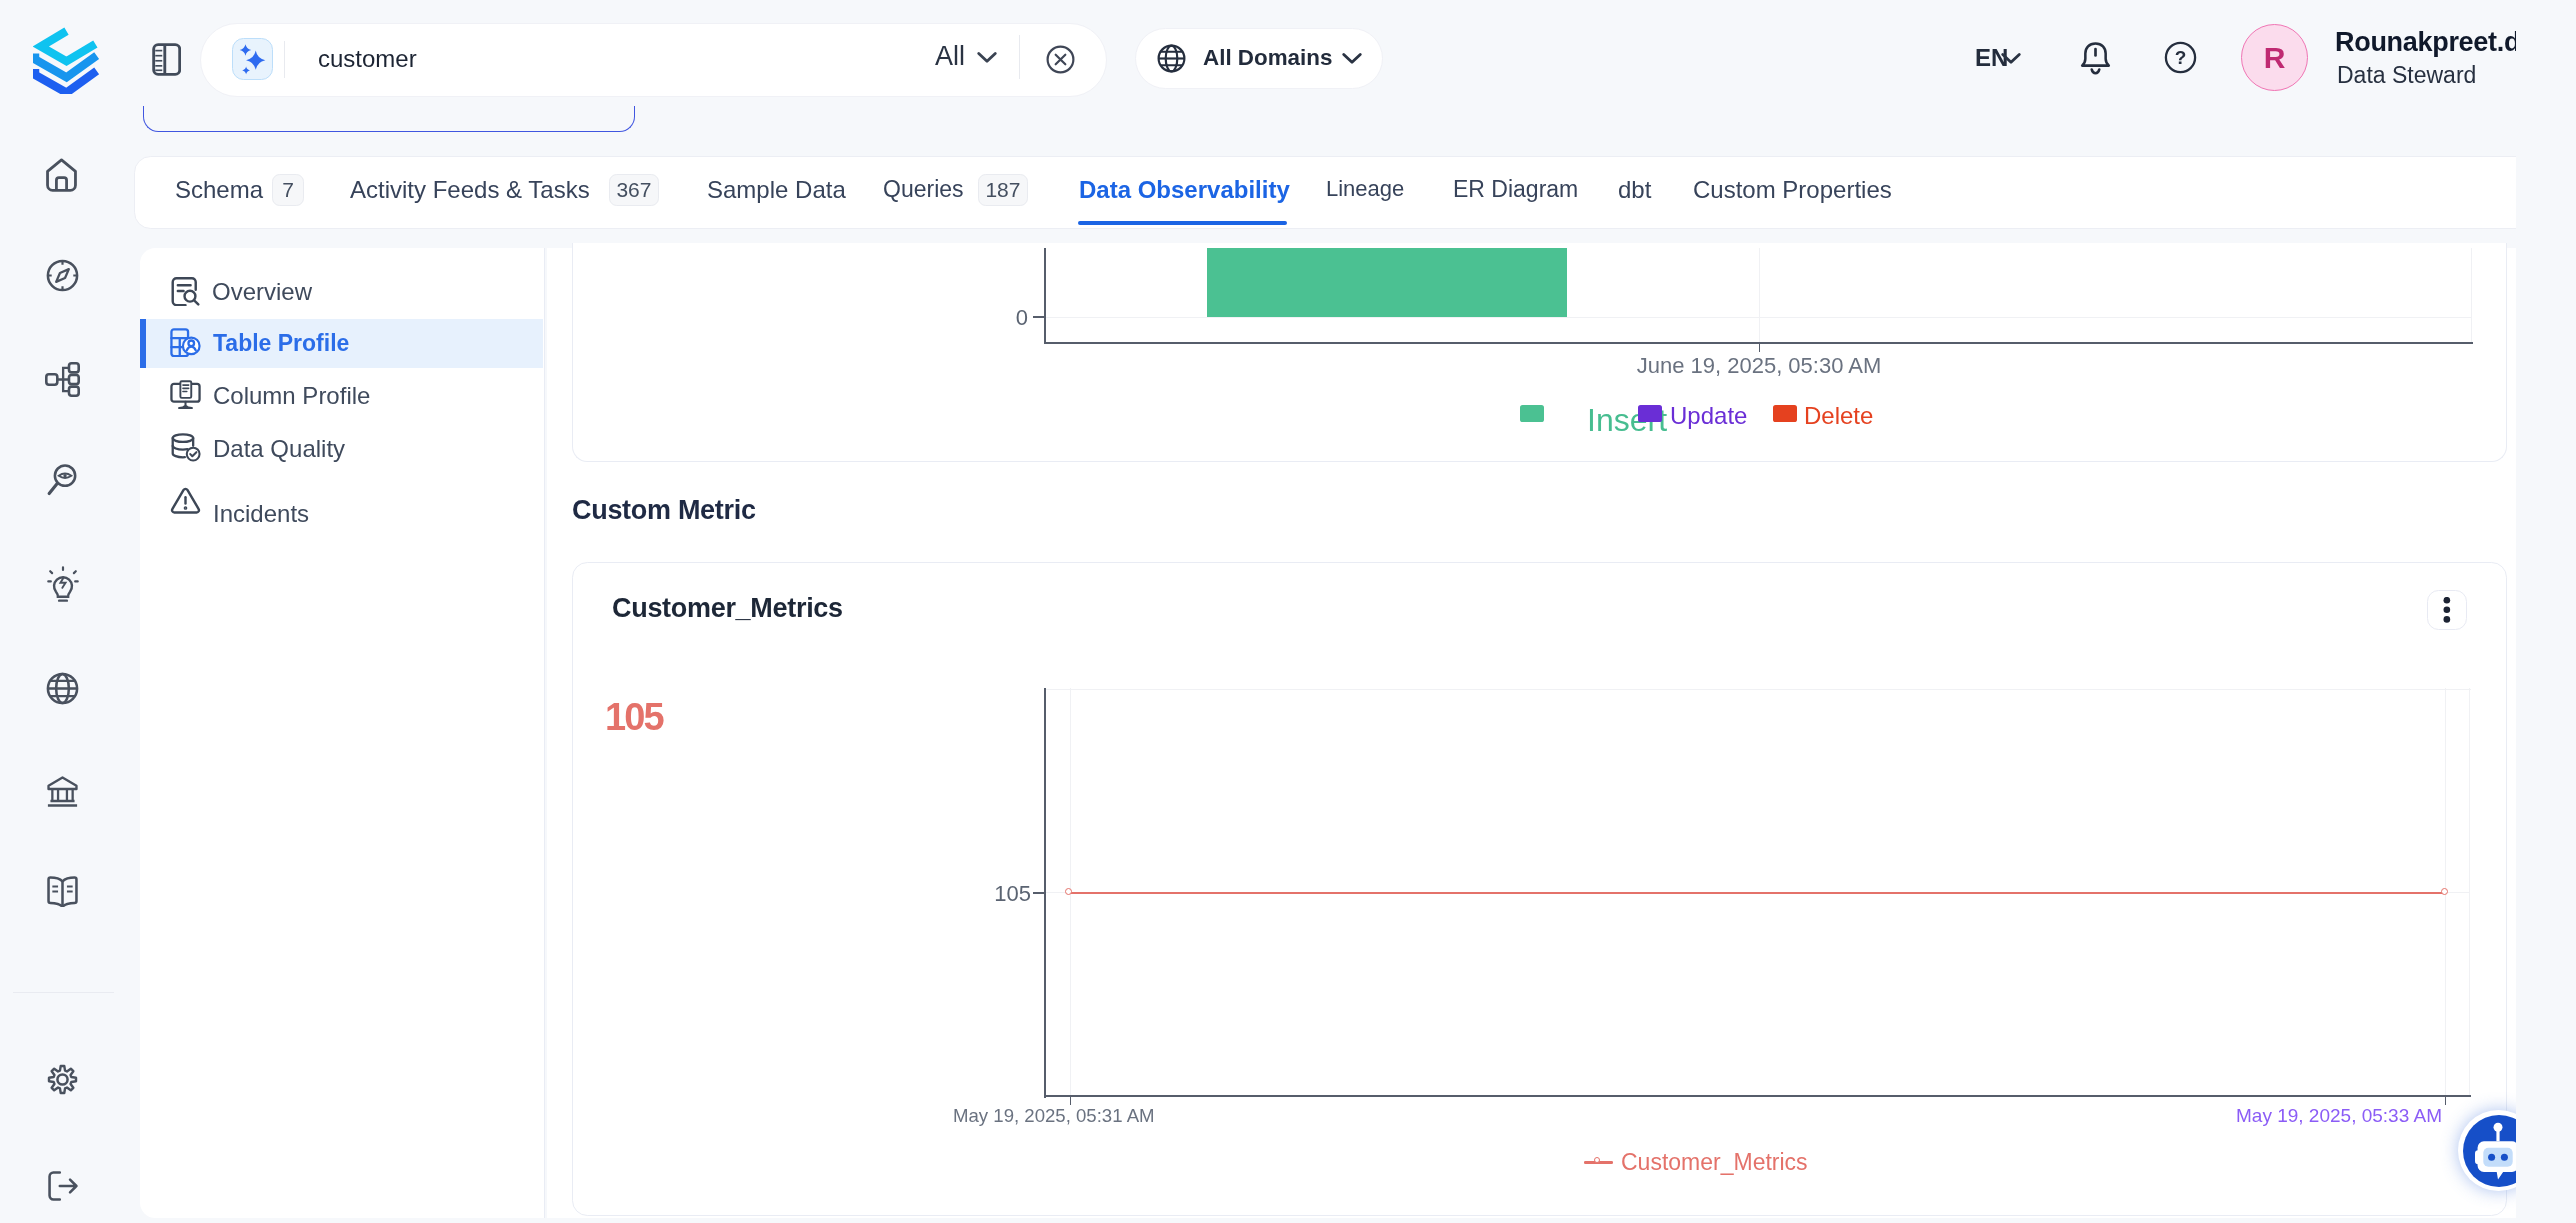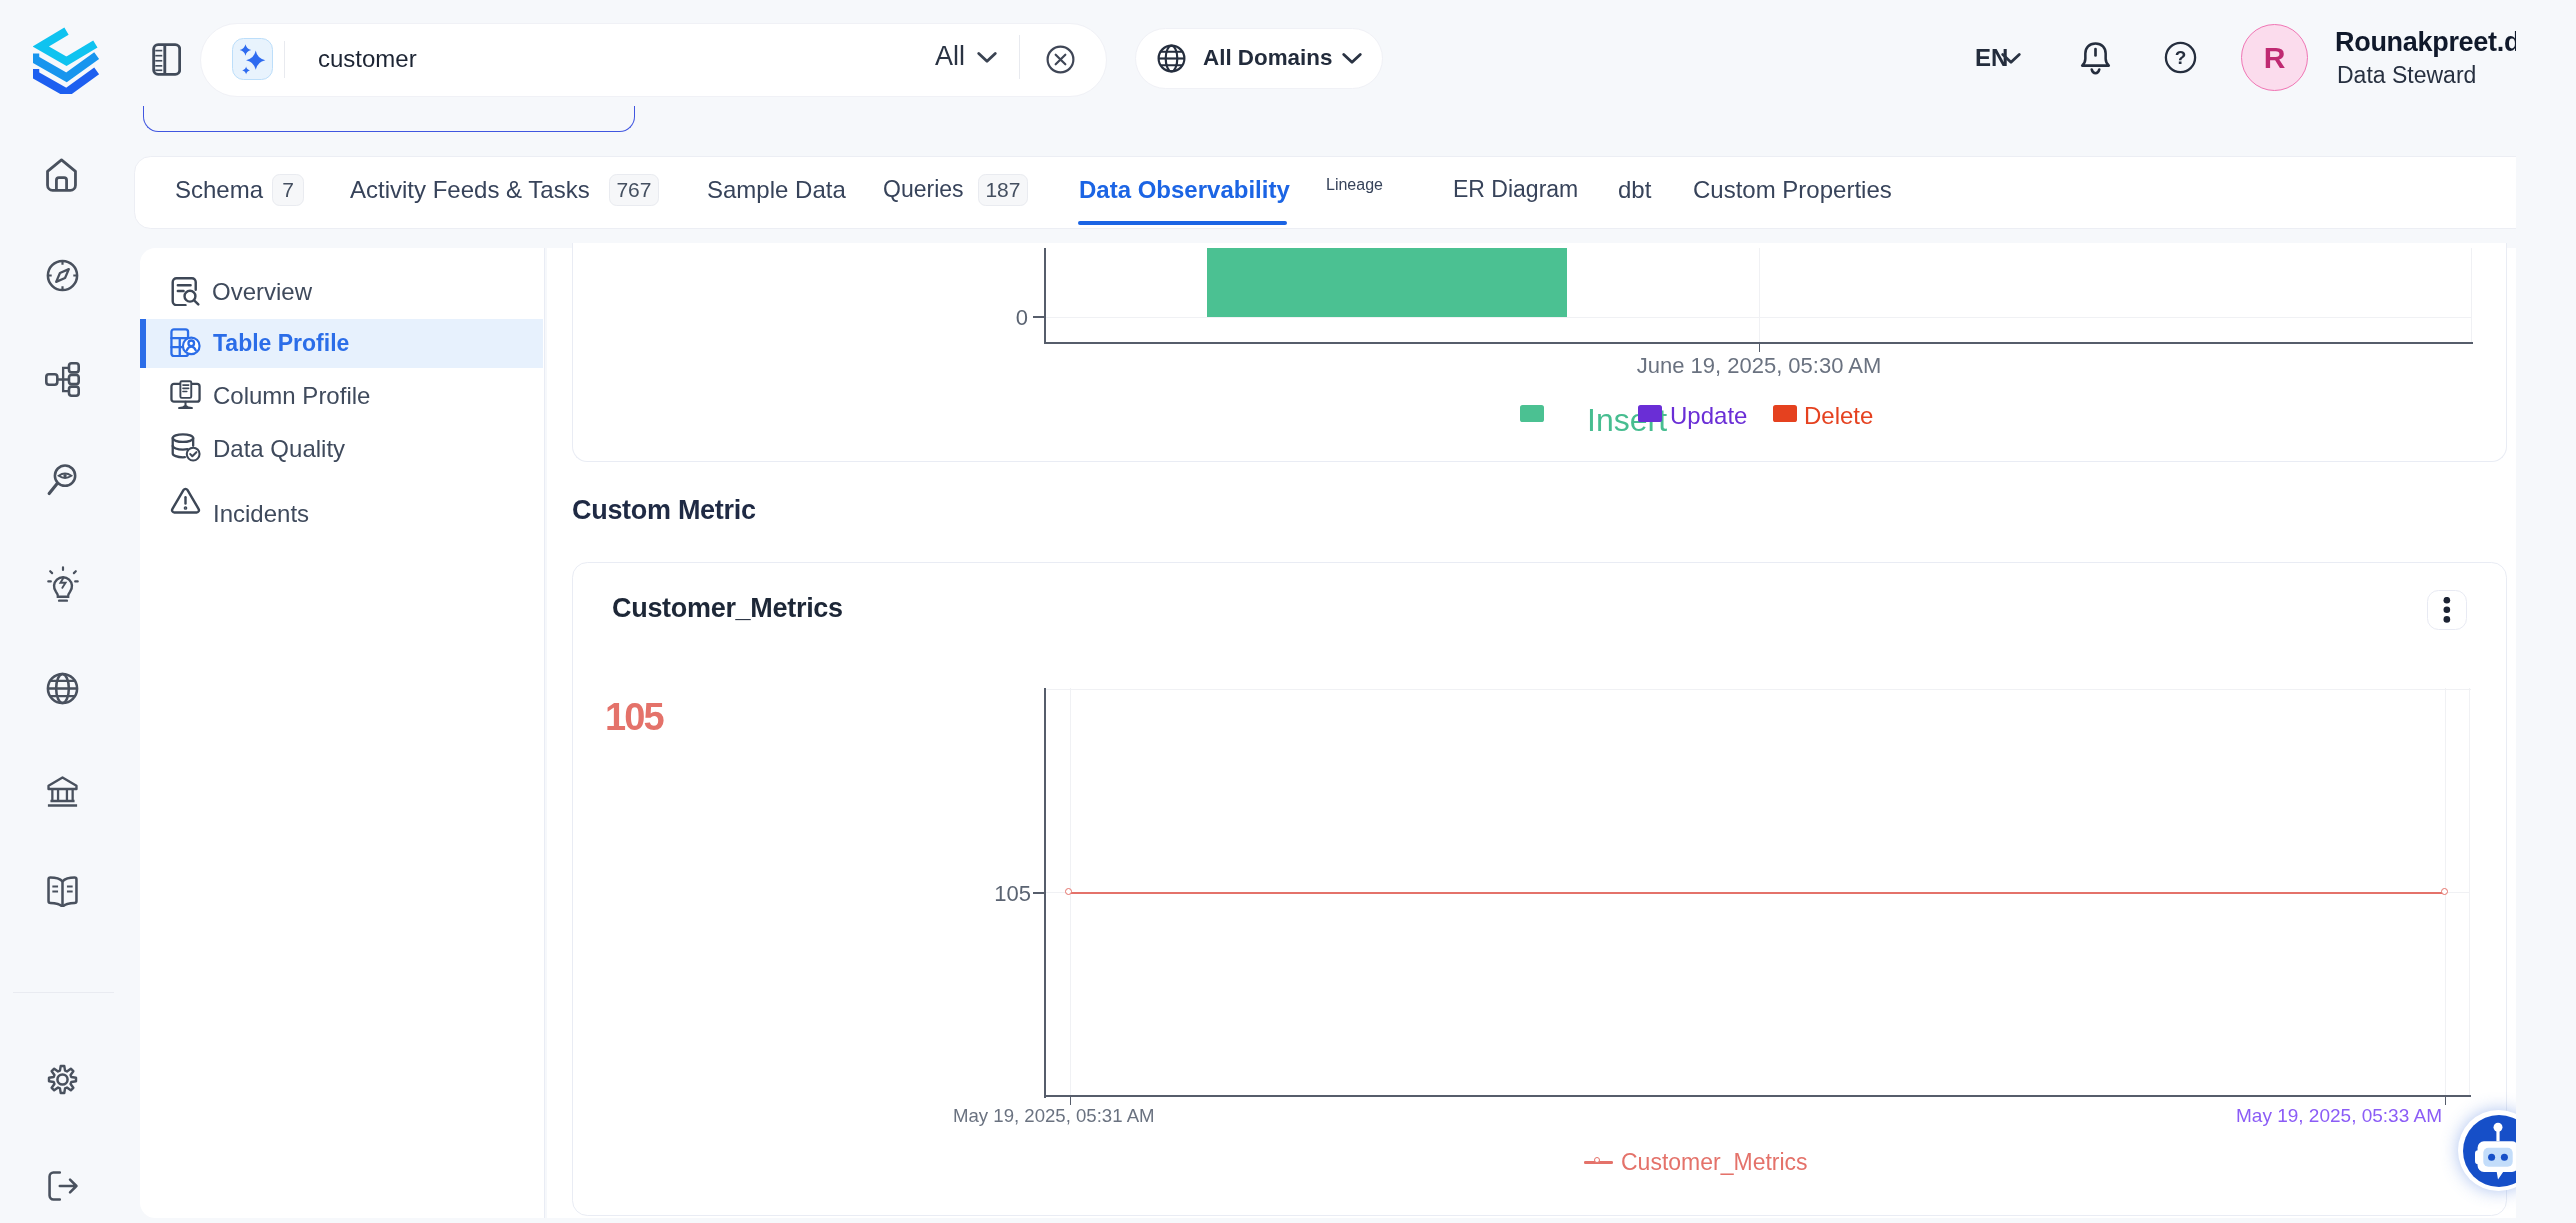--- a/index.html
+++ b/index.html
@@ -190,27 +190,27 @@
       <path d="M20 4 h-10 a6 6 0 0 0 -6 6 v30 a6 6 0 0 0 6 6 h10"></path>
       <path d="M20 25 h26 M36 15 l10 10 -10 10"></path>
     </svg>
   </div>
 
   <div class="abs card" style="left:134px; top:156px; width:2403px; height:73px; border-radius:16.6px; border:1.3px solid #eceef4;"></div>
   <div id="tabs" class="abs" style="left:0; top:174px; width:2576px; height:38px;">
     <div class="abs tabtxt" style="left:175px;">Schema</div>
     <div class="abs badge" style="left:272px;">7</div>
     <div class="abs tabtxt" style="left:350px;text-align:center;">Activity Feeds &amp; Tasks</div>
-    <div class="abs badge" style="left:609px;">767</div>
+    <div class="abs badge" style="left:609px;">367</div>
     <div class="abs tabtxt" style="left:707px; font-size:24px;">Sample Data</div>
     <div class="abs tabtxt" style="left:883px; font-size:23px;">Queries</div>
     <div class="abs badge" style="left:978px;">187</div>
     <div class="abs" style="left:1079px; top:1.9px; font-size:24px; font-weight:700; color:#1b64e4;">Data Observability</div>
     <div class="abs" style="left:1078px; top:47px; width:209px; height:3.8px; background:#1b64e4; border-radius:1.9px;"></div>
-    <div class="abs tabtxt" style="left:1326px; font-size:16px;">Lineage</div>
+    <div class="abs tabtxt" style="left:1326px; font-size:22px;">Lineage</div>
     <div class="abs tabtxt" style="left:1453px; font-size:23px;">ER Diagram</div>
     <div class="abs tabtxt" style="left:1618px;">dbt</div>
     <div class="abs tabtxt" style="left:1693px;">Custom Properties</div>
   </div>
   <style>
     .tabtxt { top:1.9px; font-size:24px; color:#37435a; }
     .badge { top:0px; height:32px; line-height:30px; padding:0 6.4px; min-width:32px; text-align:center; font-size:21px; color:#444f60; background:#f6f7f9; border:1.3px solid #e9ebf0; border-radius:7.7px; }
   </style>
 
   <div class="abs card" style="left:140px; top:248px; width:405px; height:970px; border-radius:15.4px 0 0 15.4px; border-right:1.3px solid #e9ecf4;"></div>

